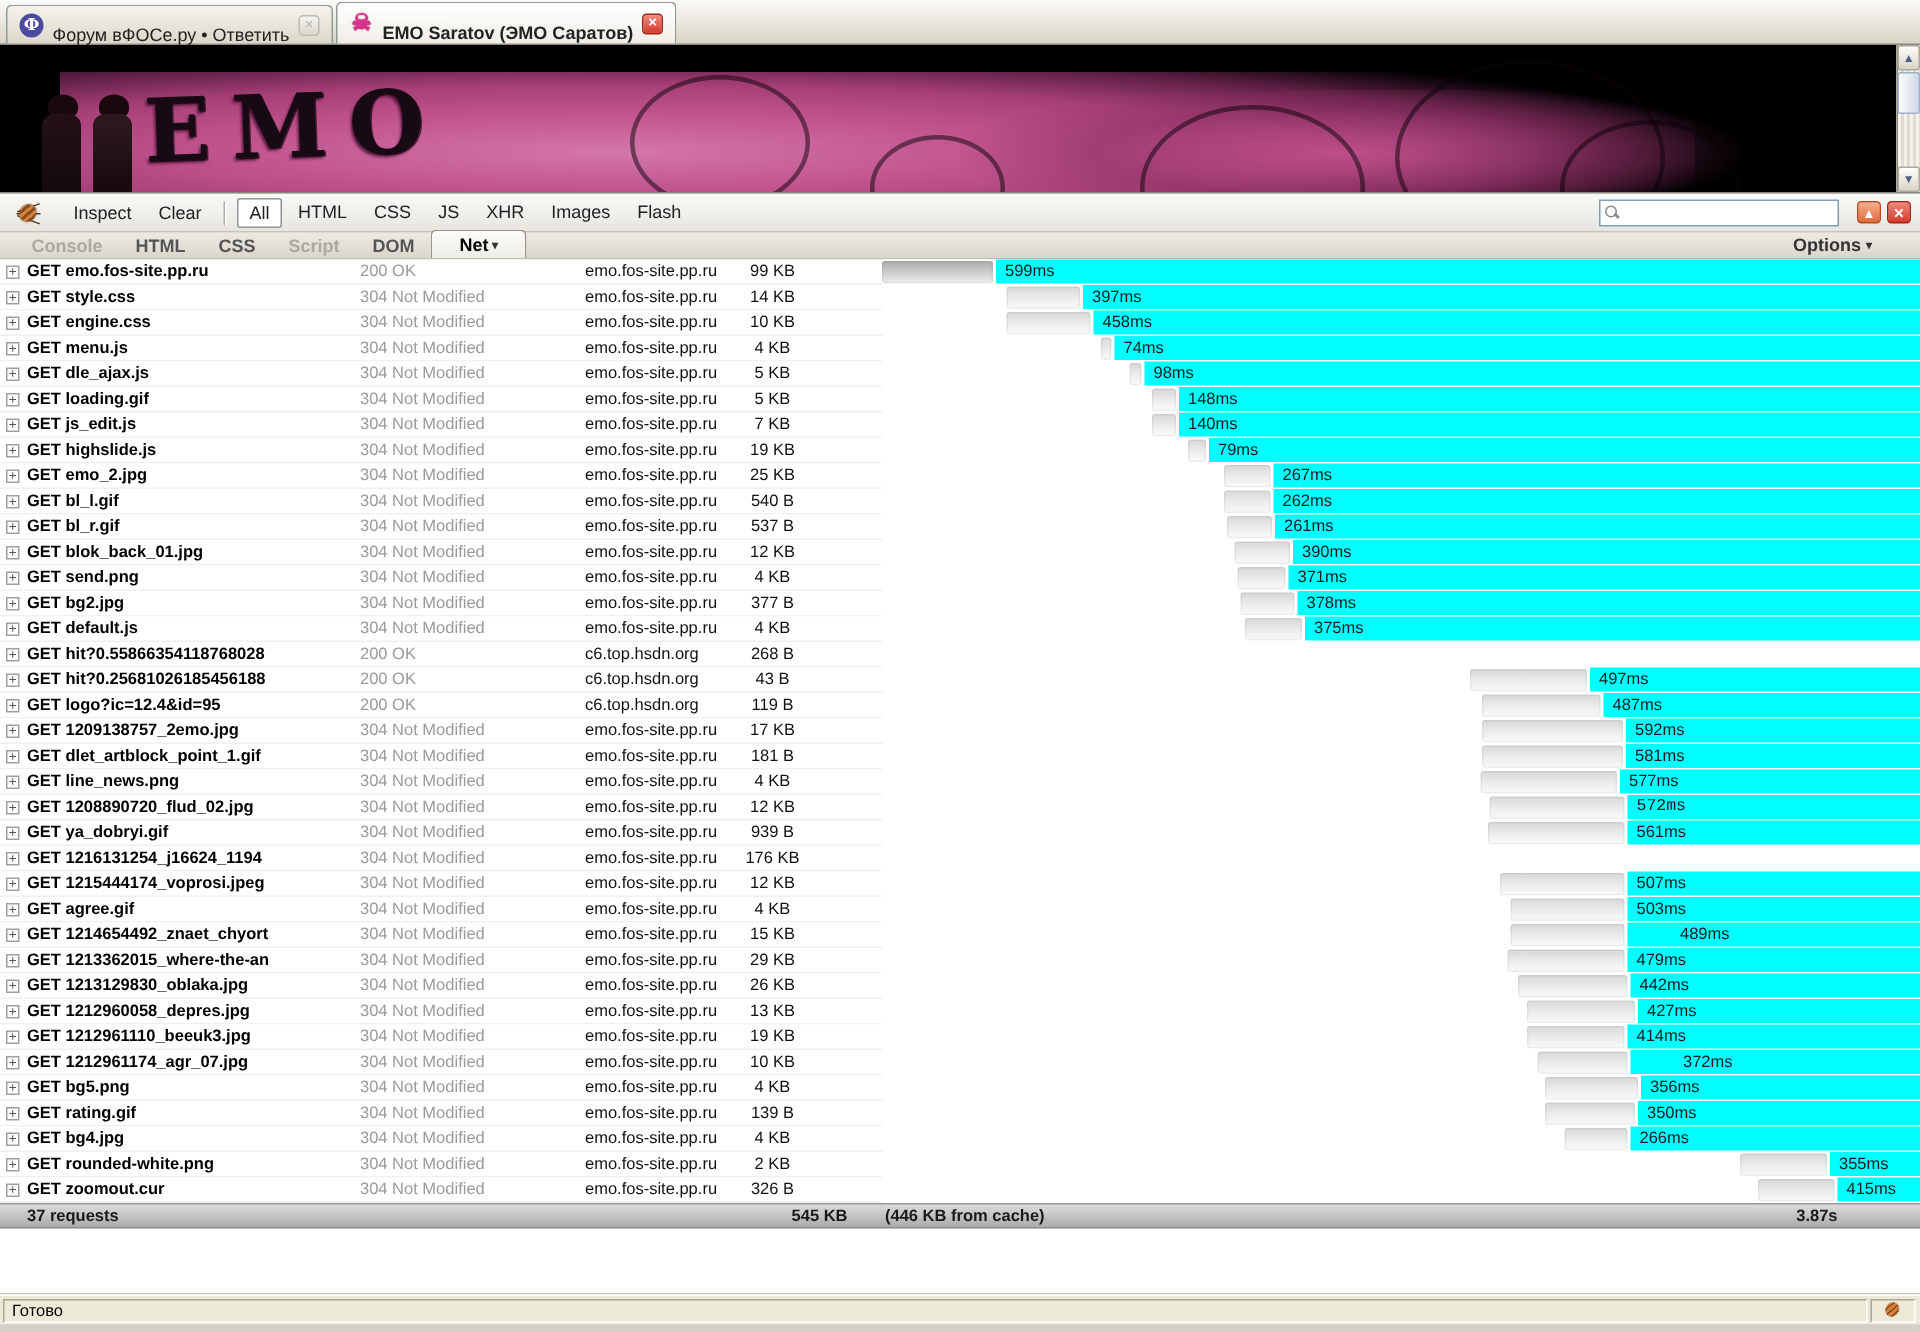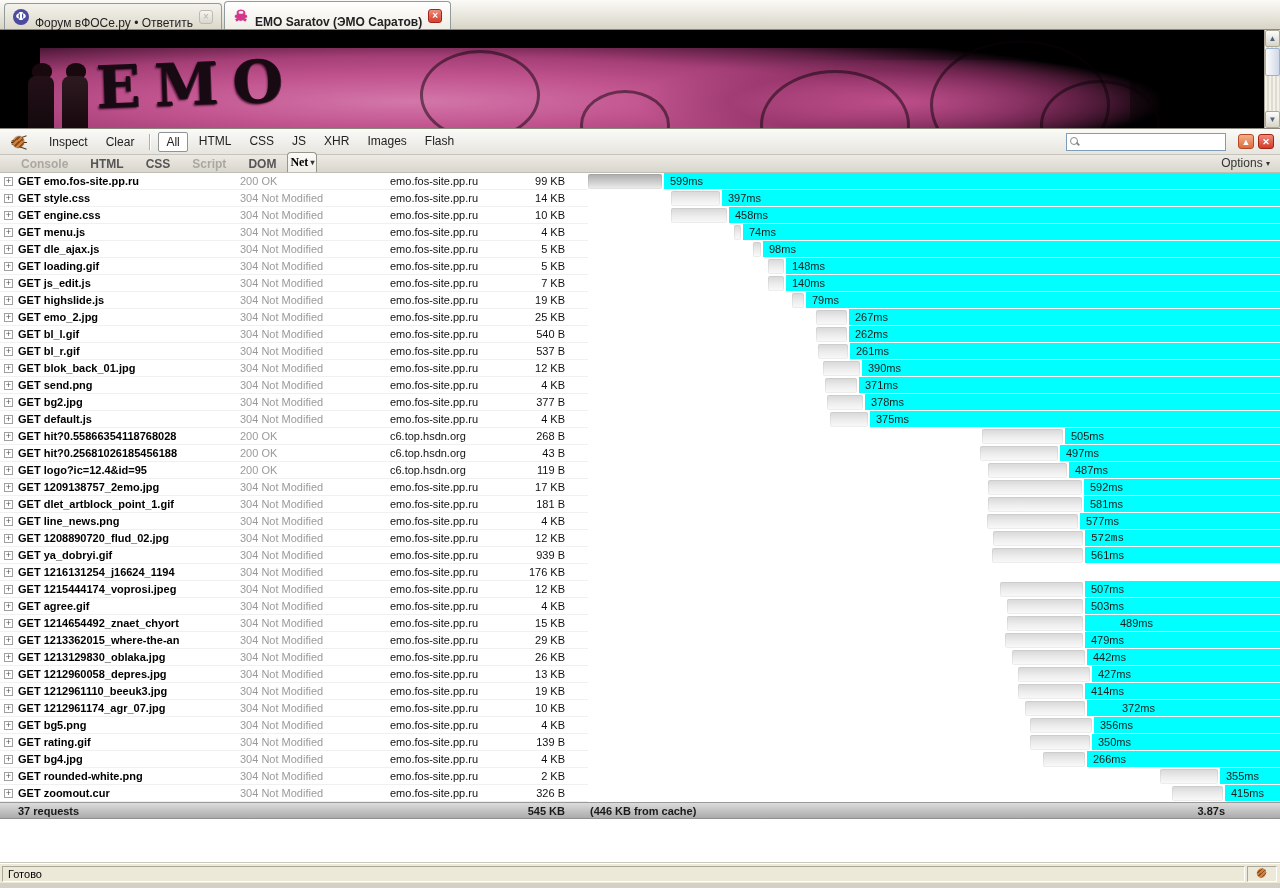--- a/index.html
+++ b/index.html
@@ -57,33 +57,33 @@
   .mag::after { content:""; position:absolute; left:6px; top:6px; width:4px; height:1.5px; background:#8a8a8a; transform:rotate(45deg); }
   .searchbox input { border:none; outline:none; flex:1; font-size:11px; font-family:"Liberation Sans",sans-serif; }
   .sq-btn { width:16px; height:15px; border-radius:3px; margin-left:4px; display:flex; align-items:center; justify-content:center; color:#fff; font-size:9px; font-weight:bold; }
   .sq-up { background:linear-gradient(#f5b08c,#e06a3c); border:1px solid #b44b20; }
   .sq-x { background:linear-gradient(#f08a7d,#d23c2a); border:1px solid #a32315; }
 
   
   .fb-tabs { height:18px; background:linear-gradient(#eceae4,#d9d6cc); border-bottom:1px solid #c0beb4; display:flex; align-items:flex-end; font-size:12px; font-weight:bold; padding-left:10px; }
   .ptab { padding:1px 11px; color:#555; }
   .ptab.disabled { color:#aaa8a0; }
-  .ptab.active { background:linear-gradient(#fcfbf8,#efede6); border:1px solid #98968a; border-bottom:none; border-radius:4px 4px 0 0; color:#000; padding:2px 2px;font-family:Liberation Serif, serif; }
+  .ptab.active { background:linear-gradient(#fcfbf8,#efede6); border:1px solid #98968a; border-bottom:none; border-radius:4px 4px 0 0; color:#000; padding:2px 18px; }
   .caret { font-size:8px; vertical-align:1px; color:#333; }
-  .opt { margin-left:auto; margin-right:10px; font-weight:normal; color:#333; padding-bottom:2px; }
+  .opt { margin-left:auto; margin-right:32px; font-weight:bold; color:#333; padding-bottom:2px; }
 
   
   .netlist { background:#fff; position:relative; }
   .nrow { height:17px; position:relative; background:#fff; font-size:11px; }
   .nrow .sepline { position:absolute; left:0; bottom:0; width:588px; height:1px; background:#f0f0f0; }
   .plus { position:absolute; left:4px; top:4px; width:9px; height:9px; border:1px solid #a0a0a0; background:#fff; color:#555; font-size:9px; line-height:7px; text-align:center; }
   .c-name { position:absolute; left:18px; top:2px; width:212px; font-weight:bold; color:#000; white-space:nowrap; overflow:hidden; }
   .c-status { position:absolute; left:240px; top:2px; width:145px; color:#9a9a9a; white-space:nowrap; }
   .c-domain { position:absolute; left:390px; top:2px; width:150px; color:#111; white-space:nowrap; }
-  .c-size { position:absolute; left:465px; top:2px; width:100px; text-align:right; color:#111; }
+  .c-size { position:absolute; left:465px; top:2px; width:100px; text-align:center; color:#111; }
   .tl { position:absolute; left:588px; top:0; right:0; height:17px; }
   .tl-after { position:absolute; top:0; height:16px; right:0; background:#00ffff; }
   .tl-bar { position:absolute; top:1px; height:15px; border-radius:2px 2px 2px 2px;
       background:linear-gradient(#d7d7d7,#ededed 55%,#fafafa); box-shadow:inset 0 0 0 1px rgba(0,0,0,.05); }
   .tl-bar.dark { background:linear-gradient(#ababab,#cfcfcf 55%,#efefef); }
   .tl-label { position:absolute; top:2px; font-size:11px; color:#1c1c1c; white-space:nowrap; }
 
   
   .sumrow { height:17px; background:linear-gradient(#dcdcdc,#ababab); border-top:1px solid #9a9a9a; border-bottom:1px solid #8f8f8f; position:relative; font-size:11px; font-weight:bold; color:#1a1a1a; }
   .sumrow span { position:absolute; top:2px; }
@@ -385,25 +385,20 @@
         <div class="tl-label" style="left: 288px;">375ms</div>
       </div>
     </div>
     <div class="nrow">
       <div class="sepline"></div>
       <div class="plus">+</div>
       <div class="c-name">GET hit?0.55866354118768028</div>
       <div class="c-status">200 OK</div>
       <div class="c-domain">c6.top.hsdn.org</div>
       <div class="c-size">268 B</div>
-      <div class="tl">
-        <div class="tl-after" style="left: 477px; background: rgb(0, 255, 255);"></div>
-        <div class="tl-bar" style="left: 394px; width: 81px;"></div>
-        <div class="tl-label" style="left: 483px;">505ms</div>
-      </div>
     </div>
     <div class="nrow">
       <div class="sepline"></div>
       <div class="plus">+</div>
       <div class="c-name">GET hit?0.25681026185456188</div>
       <div class="c-status">200 OK</div>
       <div class="c-domain">c6.top.hsdn.org</div>
       <div class="c-size">43 B</div>
       <div class="tl">
         <div class="tl-after" style="left: 472px; background: rgb(0, 255, 255);"></div>

